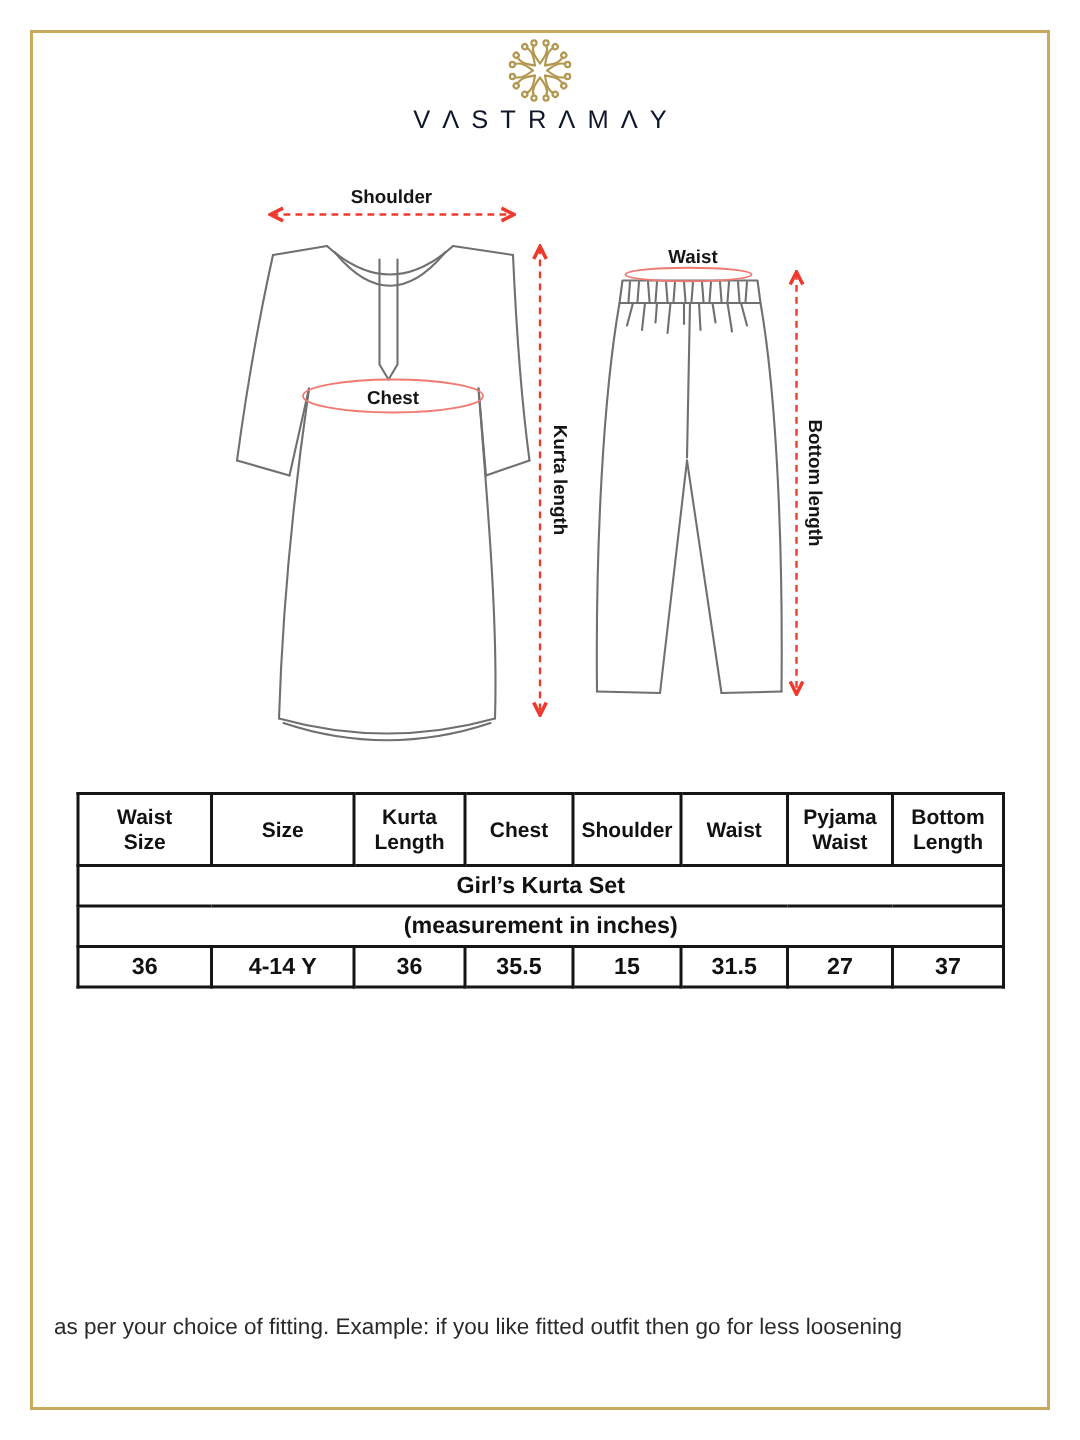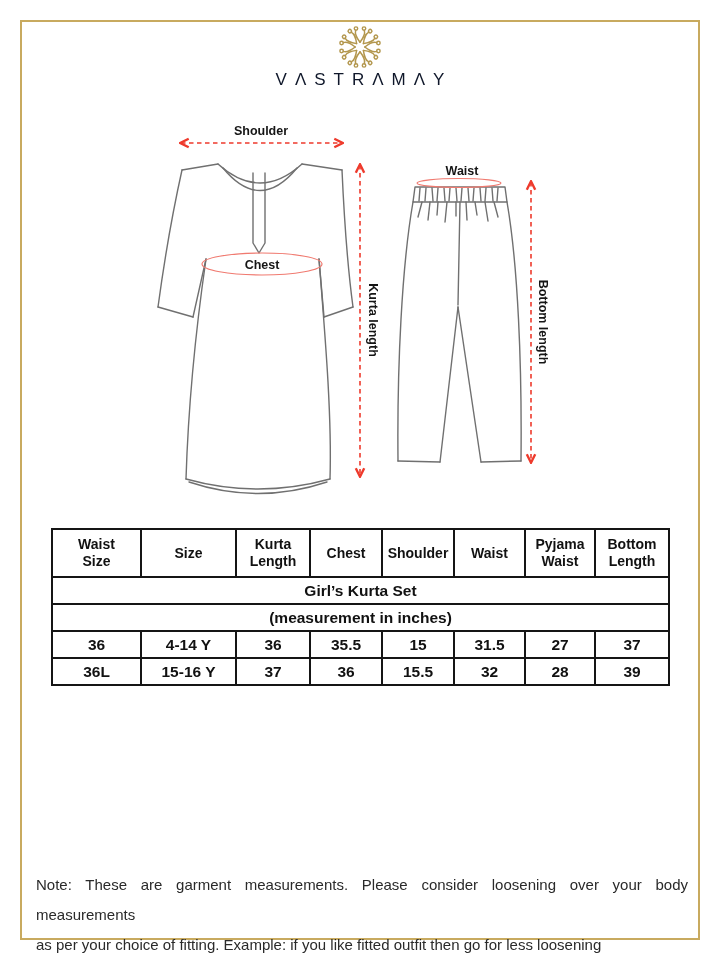--- a/index.html
+++ b/index.html
@@ -269,31 +269,20 @@
         <tr>
           <td>36</td>
           <td>4-14 Y</td>
           <td>36</td>
           <td>35.5</td>
           <td>15</td>
           <td>31.5</td>
           <td>27</td>
           <td>37</td>
         </tr>
-        <tr>
-          <td>36L</td>
-          <td>15-16 Y</td>
-          <td>37</td>
-          <td>36</td>
-          <td>15.5</td>
-          <td>32</td>
-          <td>28</td>
-          <td>39</td>
-        </tr>
       </tbody>
   </table>
 
   <div class="note">
-    <div class="l1">Note: These are garment measurements. Please consider loosening over your body measurements</div>
     <div class="l2">as per your choice of fitting. Example: if you like fitted outfit then go for less loosening</div>
   </div>
 
 </div>
 
 </body></html>

